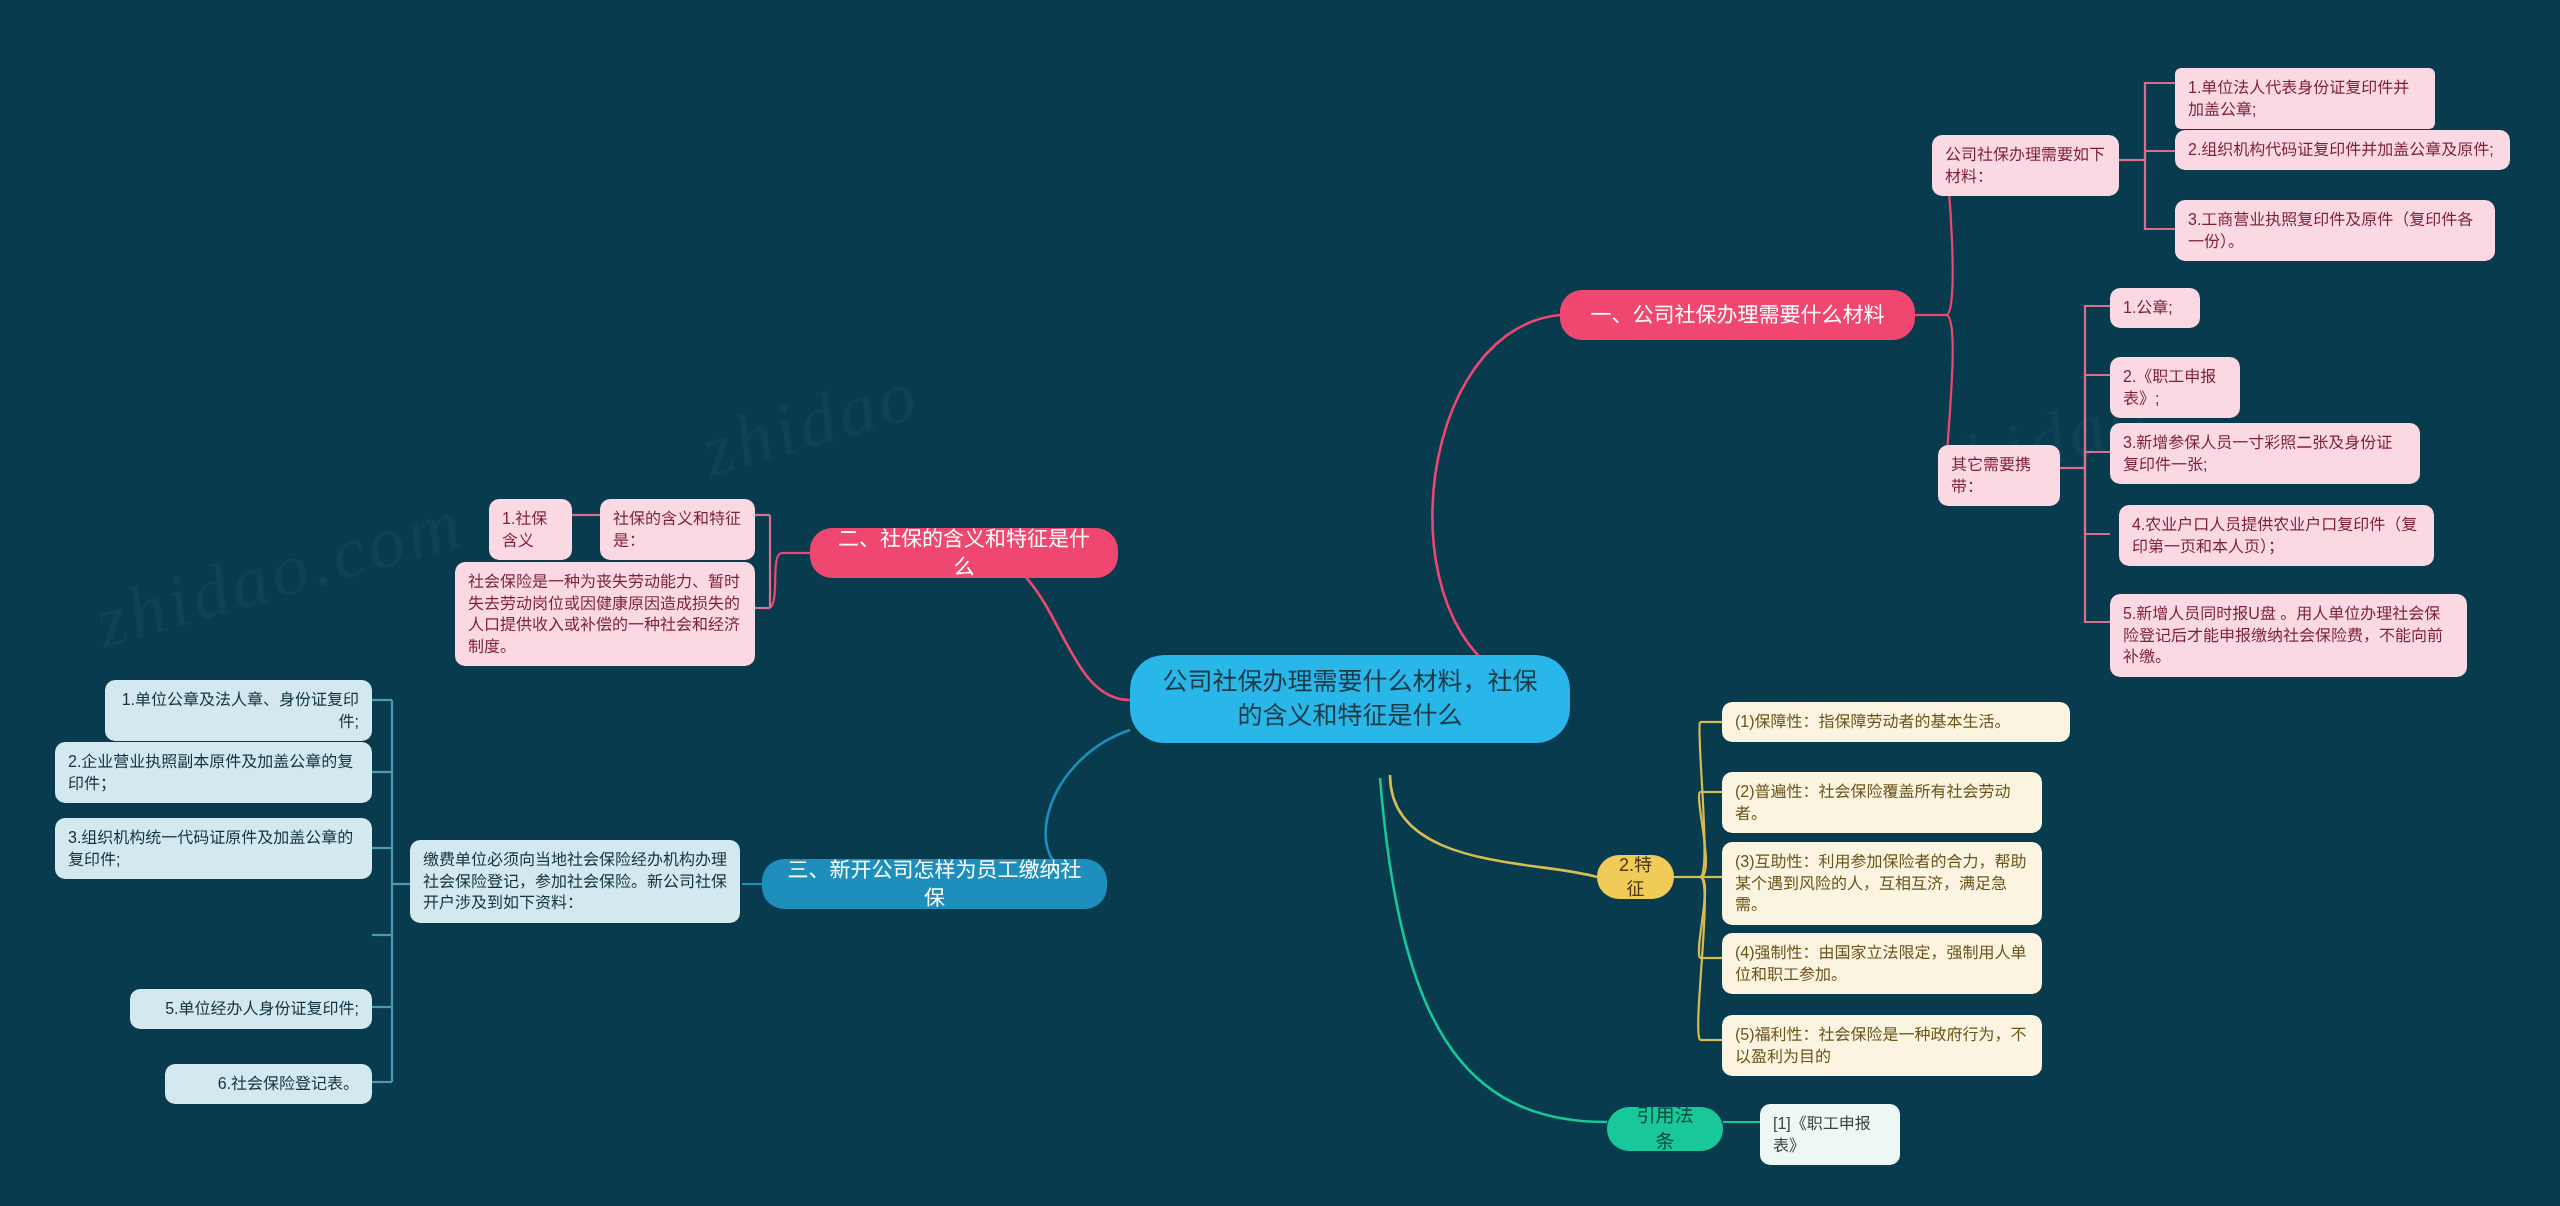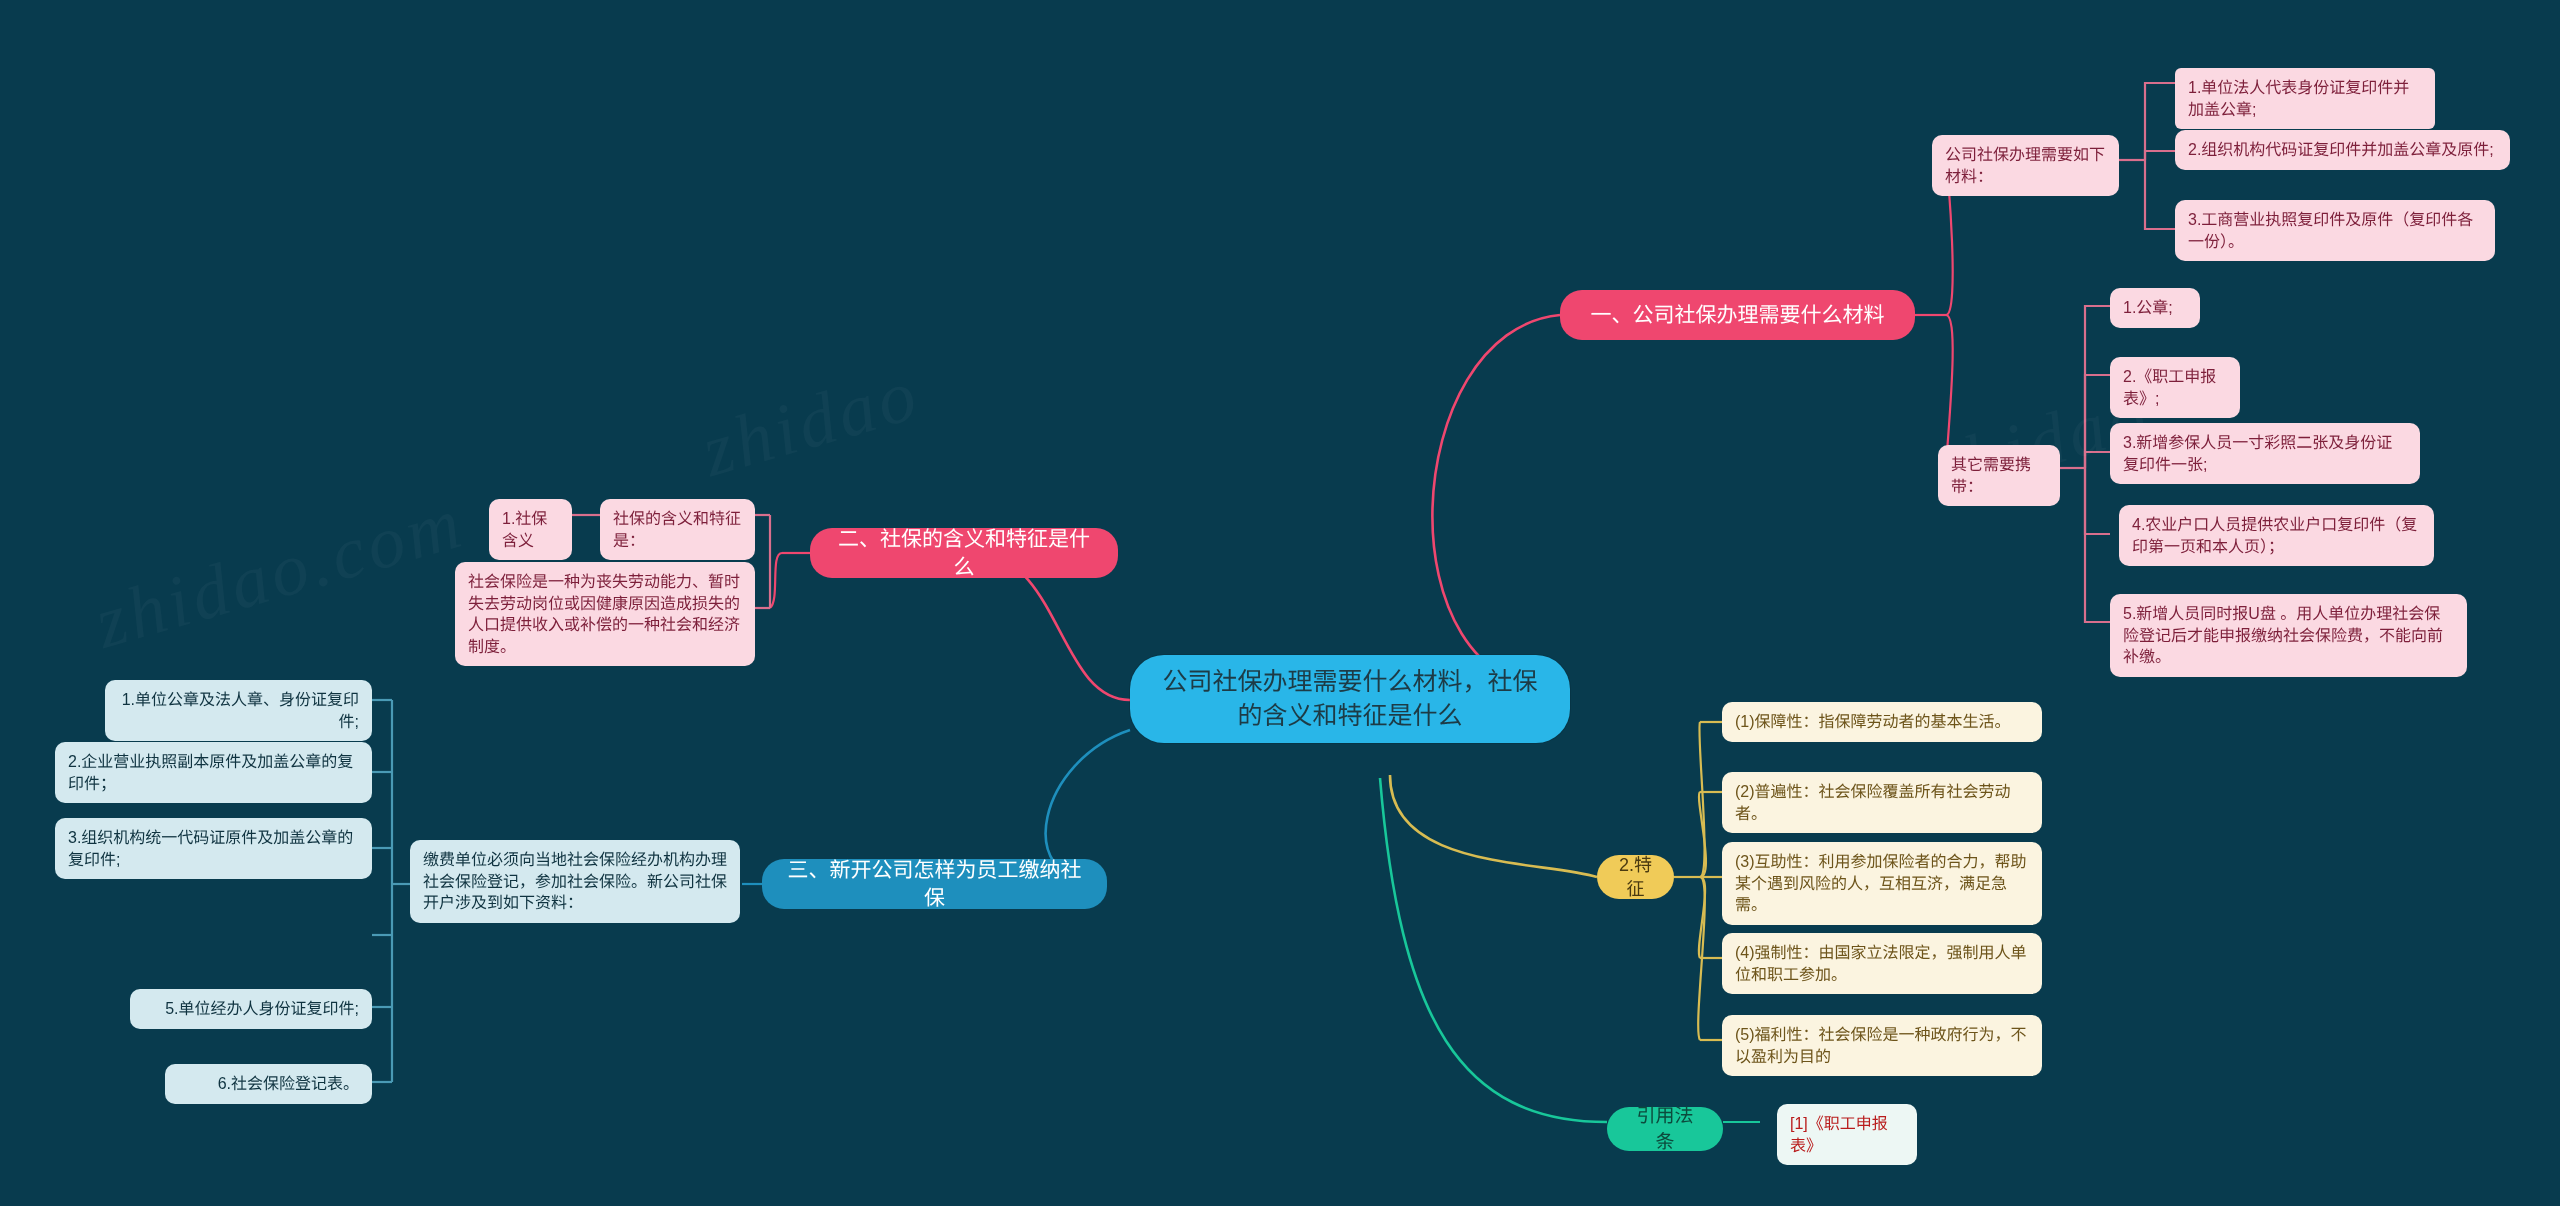--- a/index.html
+++ b/index.html
@@ -82,22 +82,21 @@
   .box-blue {
     background: #d4e9ef;
     color: #0f3340;
   }
   .box-cream {
     background: #fbf4e0;
     color: #6d541a;
   }
   .box-mint {
     background: #edf7f4;
-    color: #b91c1c;
-    margin-left: 17px;
+    color: #404040;
   }
   .box-right { text-align: right; justify-content: flex-end; }
 </style>
 </head>
 <body>
 
 <div id="canvas">
 
   <svg id="wires" viewBox="0 0 2560 1206">
     <g fill="none" stroke-width="2.2">
@@ -217,21 +216,21 @@
     <span>社保的含义和特征是：</span>
   </div>
   <div class="node box box-pink" style="left:455px; top:562px; width:300px;">
     <span>社会保险是一种为丧失劳动能力、暂时失去劳动岗位或因健康原因造成损失的人口提供收入或补偿的一种社会和经济制度。</span>
   </div>
 
   <div class="node cap cap-yellow" style="left:1597px; top:855px; width:77px; height:44px; font-size:18px;">
     <span>2.特征</span>
   </div>
 
-  <div class="node box box-cream" style="left:1722px; top:702px; width:320px;">
+  <div class="node box box-cream" style="left:1722px; top:702px; width:348px;">
     <span>(1)保障性：指保障劳动者的基本生活。</span>
   </div>
   <div class="node box box-cream" style="left:1722px; top:772px; width:320px;">
     <span>(2)普遍性：社会保险覆盖所有社会劳动者。</span>
   </div>
   <div class="node box box-cream" style="left:1722px; top:842px; width:320px;">
     <span>(3)互助性：利用参加保险者的合力，帮助某个遇到风险的人，互相互济，满足急需。</span>
   </div>
   <div class="node box box-cream" style="left:1722px; top:933px; width:320px;">
     <span>(4)强制性：由国家立法限定，强制用人单位和职工参加。</span>

